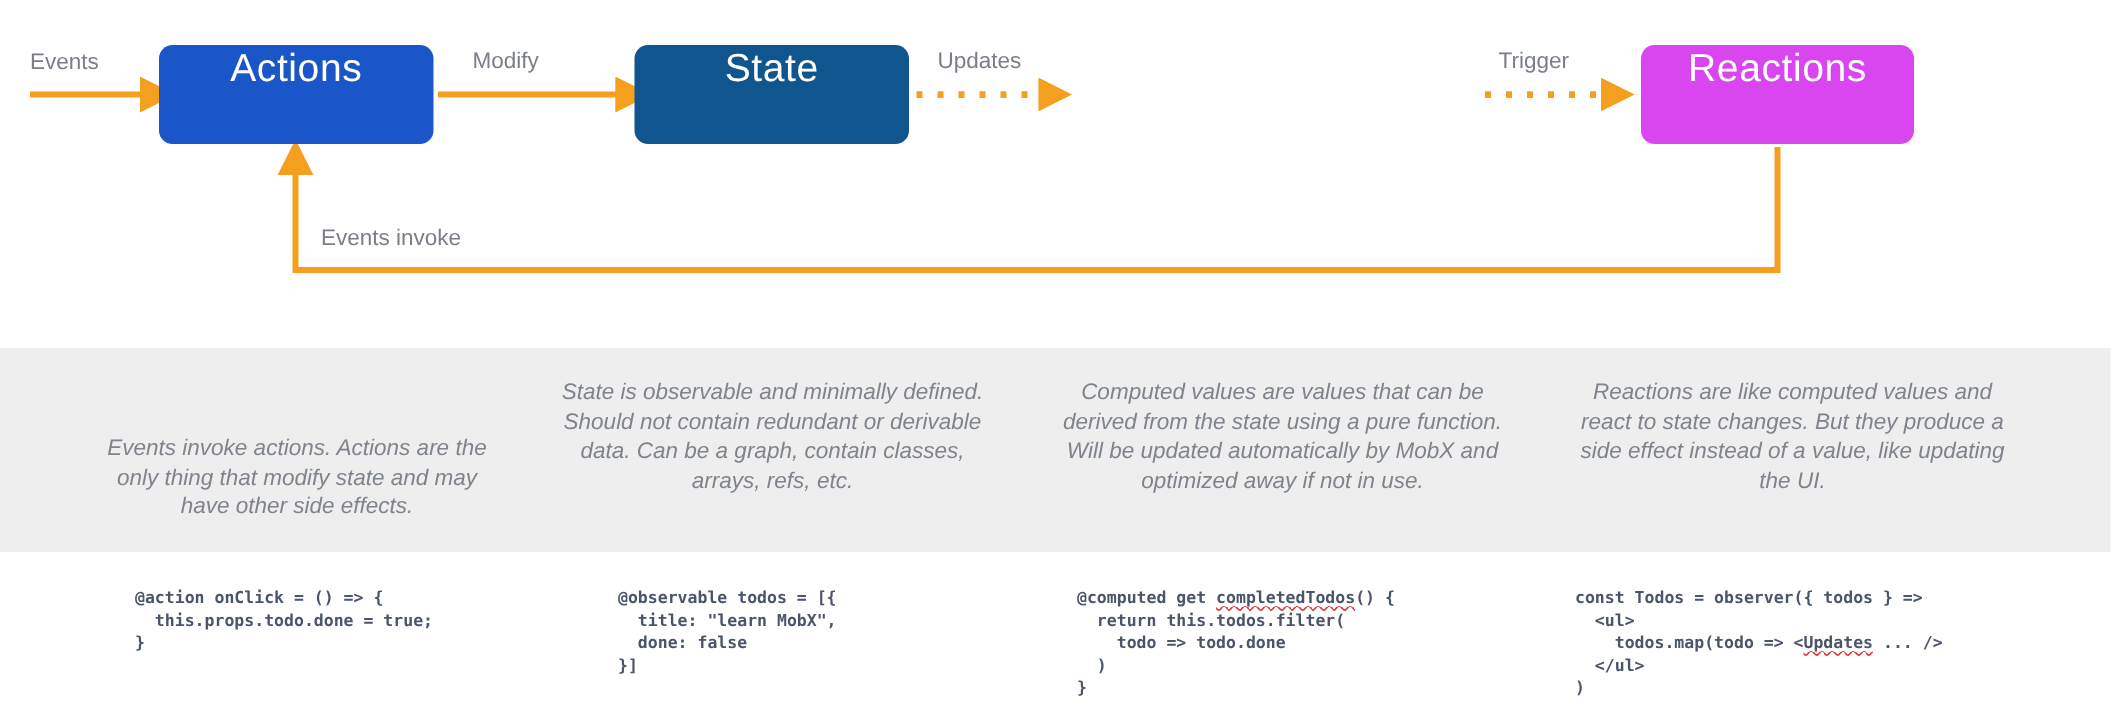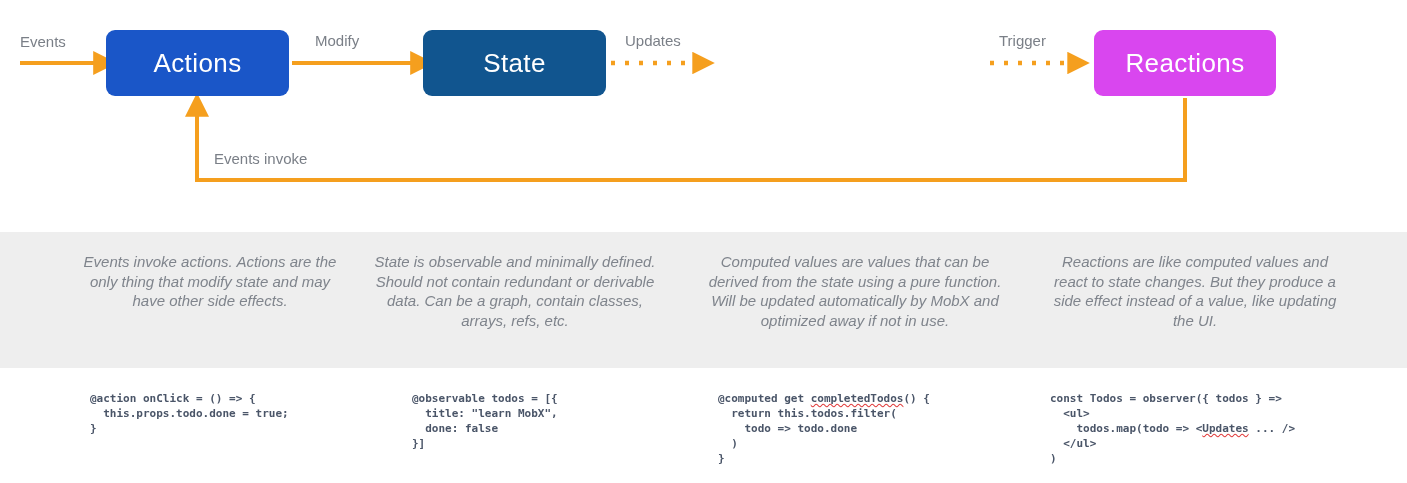--- a/index.html
+++ b/index.html
@@ -20,21 +20,21 @@
     position: absolute;
     left: 0; top: 0;
     width: 1407px;
     height: 232px;
   }
 
   .node-box {
     position: absolute;
     border-radius: 9px;
     display: flex;
-    align-items: center;
+    align-items: flex-start;
     justify-content: center;
     color: #ffffff;
     font-size: 26px;
     font-weight: 400;
     letter-spacing: 0.4px;
     box-sizing: border-box;
   }
   #node-actions  { left: 106px;  top: 30px; width: 183px; height: 66px; background: #1a56c8; }
   #node-state    { left: 423px;  top: 30px; width: 183px; height: 66px; background: #11558f; }
   #node-computed { left: 720px;  top: 30px; width: 263px; height: 66px; background: #92c47d; }
@@ -62,21 +62,21 @@
   }
   .desc-col {
     position: absolute;
     top: 20px;
     text-align: center;
     font-style: italic;
     font-size: 15px;
     line-height: 19.5px;
     color: #7f848c;
   }
-  #desc-actions  { left: 75px;   width: 270px; }
+  #desc-actions  { left: 63px;   width: 270px; margin-top: 37px; }
   #desc-state    { left: 370px;  width: 290px; }
   #desc-computed { left: 705px;  width: 300px; }
   #desc-reactions{ left: 1050px; width: 290px; }
 
   
   #code-area {
     position: absolute;
     left: 0; top: 380px;
     width: 1407px;
     height: 103px;

